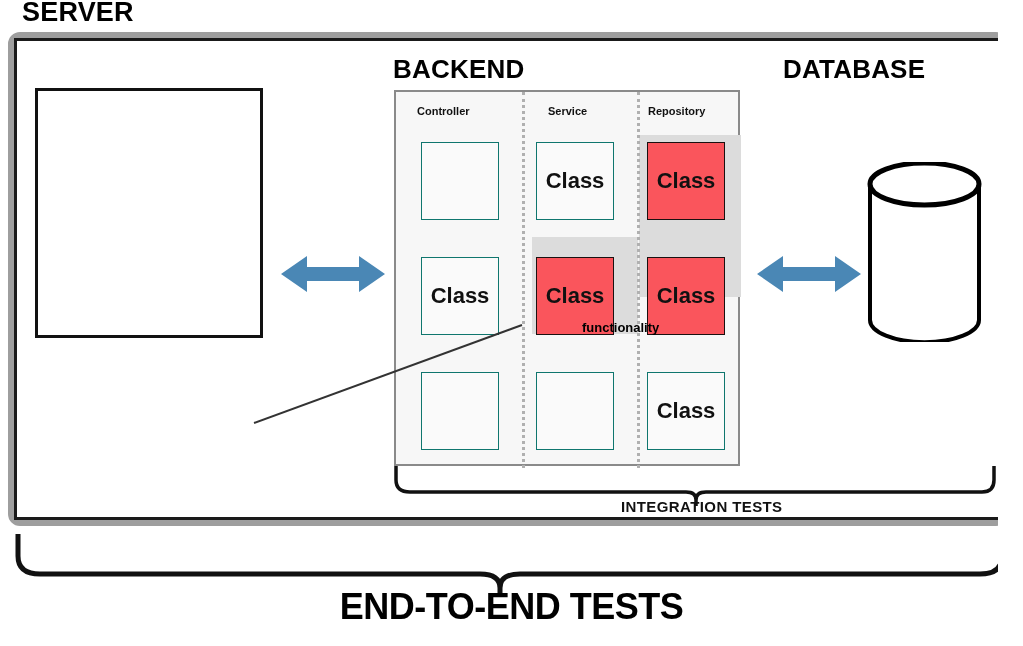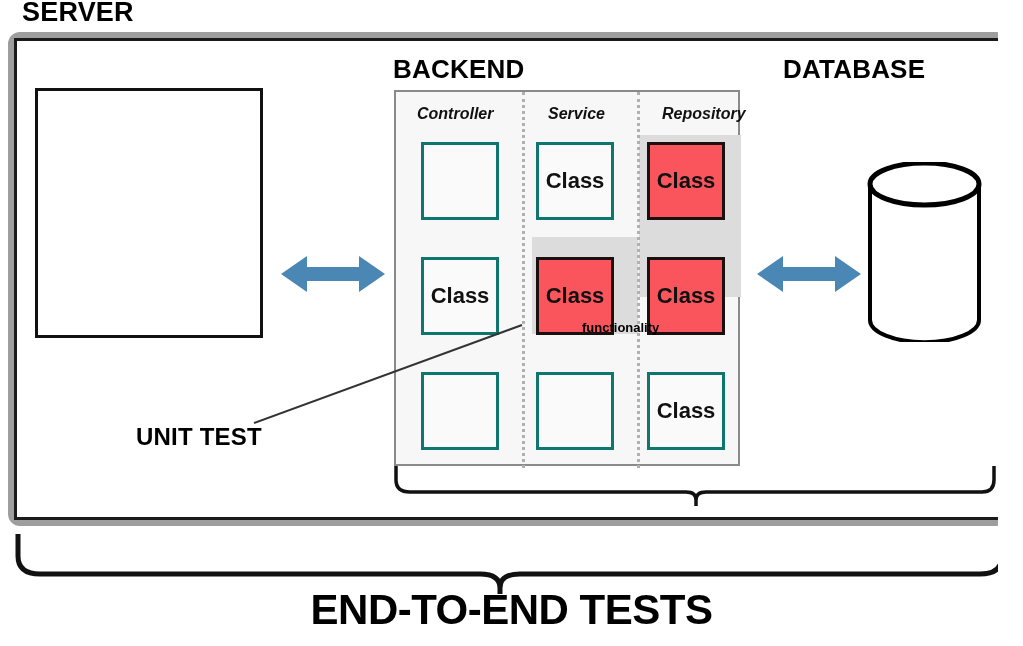--- a/index.html
+++ b/index.html
@@ -96,29 +96,28 @@
     width: 0;
     height: 376px;
     border-left: 3px dotted #b0b0b0;
   }
   .col-div.d1 { left: 126px; }
   .col-div.d2 { left: 241px; }
 
   .col-head {
     position: absolute;
     top: 13px;
-    font-size: 16px;
+    font-size: 11px;
     font-weight: bold;
     color: #111;
     white-space: nowrap;
-    font-style: italic;
   }
   .col-head.c1 { left: 21px; }
   .col-head.c2 { left: 152px; }
-  .col-head.c3 { left: 266px; }
+  .col-head.c3 { left: 252px; }
 
   
   .hl {
     position: absolute;
     background: #dcdcdc;
   }
   .hl-repo { left: 243px; top: 43px; width: 102px; height: 162px; }
   .hl-svc  { left: 136px; top: 145px; width: 106px; height: 97px; }
 
   .fn-label {
@@ -129,21 +128,21 @@
     font-weight: bold;
     color: #000000;
     white-space: nowrap;
   }
 
   
   .cbox {
     position: absolute;
     width: 78px;
     height: 78px;
-    border: 3px solid #0f766e;
+    border: 1px solid #0f766e;
     box-sizing: border-box;
     background: #fafafa;
     display: flex;
     align-items: center;
     justify-content: center;
     font-size: 22px;
     font-weight: bold;
     color: #111;
   }
   .cbox.red { background: #fa555c; border-color: #1a1010; }
@@ -195,21 +194,21 @@
     color: #111;
     white-space: nowrap;
   }
   .brace-e2e { position: absolute; left: 10px; top: 534px; }
   .e2e-label {
     position: absolute;
     left: 0;
     top: 586px;
     width: 1023px;
     text-align: center;
-    font-size: 42px;
+    font-size: 36px;
     font-weight: bold;
     letter-spacing: -0.5px;
     color: #000;
   }
 </style>
 </head>
 <body>
 
 <div id="stage">
 
@@ -259,26 +258,26 @@
     <path d="M0,22 L26,4 L26,15 L78,15 L78,4 L104,22 L78,40 L78,29 L26,29 L26,40 Z" fill="#4a87b5"></path>
   </svg>
 
   <svg class="arrow arrow-right" width="104" height="44" viewBox="0 0 104 44">
     <path d="M0,22 L26,4 L26,15 L78,15 L78,4 L104,22 L78,40 L78,29 L26,29 L26,40 Z" fill="#4a87b5"></path>
   </svg>
 
   <svg class="unit-line" width="1023" height="646">
     <line x1="254" y1="423" x2="522" y2="325" stroke="#333" stroke-width="2"></line>
   </svg>
-  <div class="unit-label">UNIT TEST</div>
 
   <svg class="brace-int" width="620" height="46" viewBox="0 0 620 46">
     <path d="M6,0 L6,14 Q6,26 20,26 L296,26 Q306,26 306,34 L306,40
              L306,34 Q306,26 316,26 L592,26 Q604,26 604,14 L604,0" fill="none" stroke="#111" stroke-width="3.5" stroke-linecap="round"></path>
   </svg>
+  <div class="int-label">INTEGRATION TESTS</div>
 
   <svg class="brace-e2e" width="1000" height="62" viewBox="0 0 1000 62">
     <path d="M8,0 L8,22 Q8,40 30,40 L470,40 Q490,40 490,54 L490,60
              L490,54 Q490,40 510,40 L970,40 Q992,40 992,22 L992,0" fill="none" stroke="#111" stroke-width="5" stroke-linecap="round"></path>
   </svg>
   <div class="e2e-label">END-TO-END TESTS</div>
 
 </div>
 
 </body></html>

